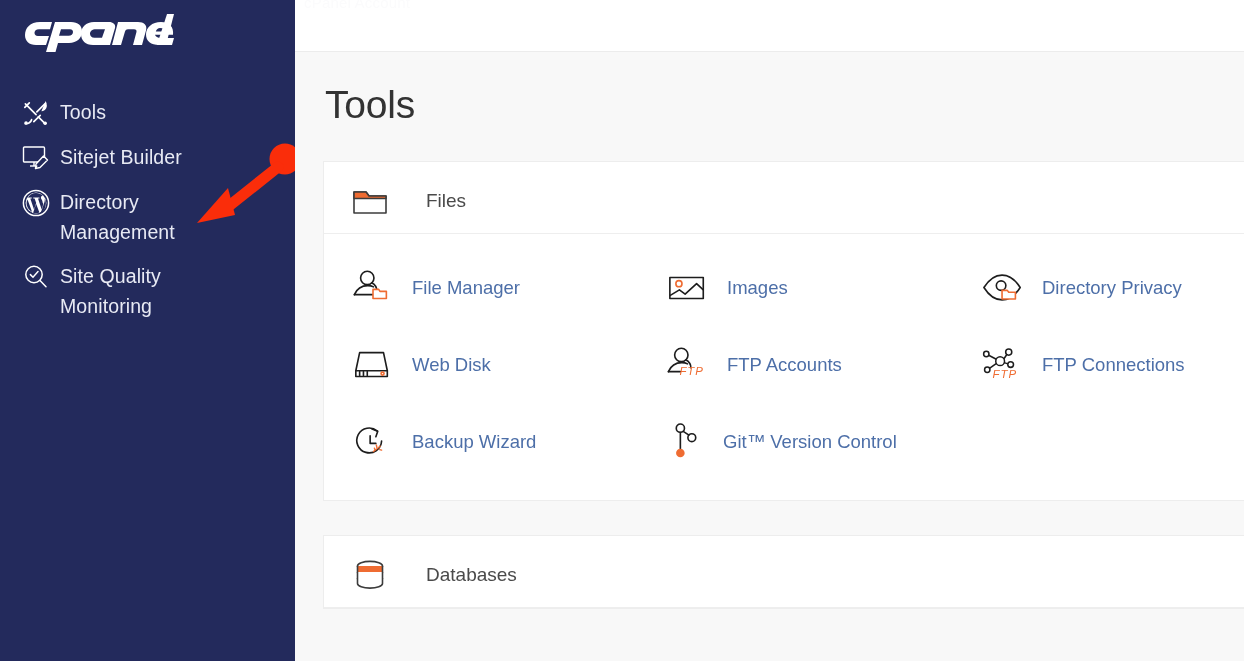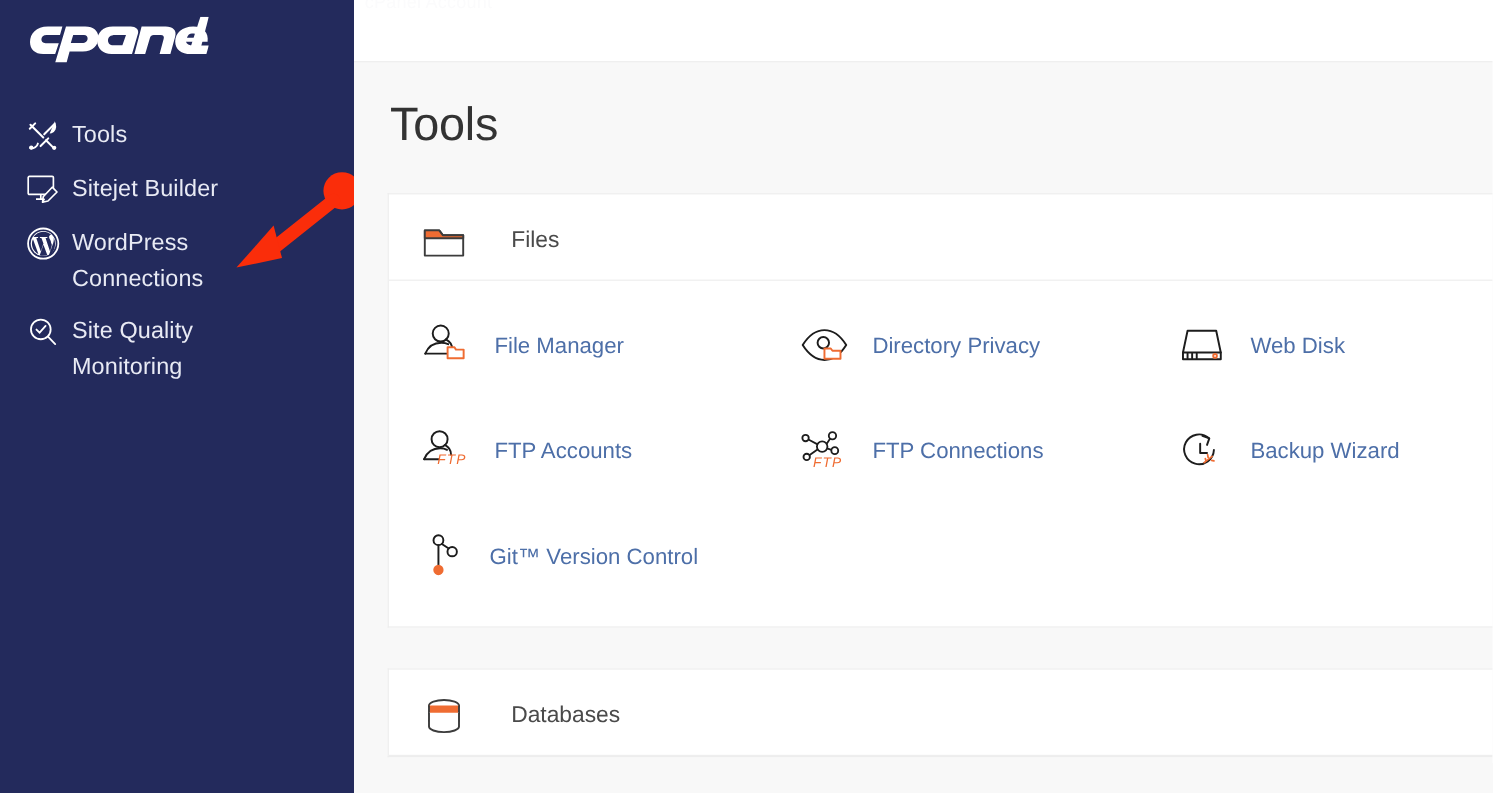--- a/index.html
+++ b/index.html
@@ -134,21 +134,21 @@
     color: #4a4a4a;
     margin-left: 32px;
     font-weight: 400;
   }
   .card-body {
     padding: 18px 0 22px 0;
   }
   .grid {
     display: grid;
     grid-template-columns: 315px 315px 315px;
-    row-gap: 16px;
+    row-gap: 5px;
   }
   .tile {
     display: flex;
     align-items: center;
     height: 72px;
     padding-left: 28px;
     cursor: pointer;
     text-decoration: none;
   }
   .tile-icon {
@@ -224,21 +224,21 @@
         <span class="nav-icon">
           <svg width="28" height="28" viewBox="0 0 28 28">
             <circle cx="14" cy="14" r="12.6" fill="none" stroke="#ffffff" stroke-width="1.5"></circle>
             <circle cx="14" cy="14" r="10.4" fill="#ffffff"></circle>
             <path d="M4.6 14 C4.6 17.9 6.8 21.2 10 22.7 L5.5 10.4 C4.9 11.5 4.6 12.7 4.6 14 Z
                      M20.6 13.5 C20.6 12.3 20.2 11.5 19.8 10.8 C19.3 10 18.9 9.3 18.9 8.5 C18.9 7.6 19.6 6.7 20.6 6.7 L20.7 6.7 C18.9 5.1 16.6 4.1 14 4.1 C10.6 4.1 7.6 5.9 5.9 8.6 L6.6 8.6 C7.7 8.6 9.4 8.5 9.4 8.5 C10 8.4 10 9.3 9.5 9.4 C9.5 9.4 8.9 9.4 8.3 9.5 L12 20.6 L14.2 13.9 L12.6 9.5 C12.1 9.4 11.5 9.4 11.5 9.4 C11 9.3 11 8.4 11.6 8.5 C11.6 8.5 13.3 8.6 14.3 8.6 C15.4 8.6 17.1 8.5 17.1 8.5 C17.7 8.4 17.8 9.3 17.2 9.4 C17.2 9.4 16.6 9.4 16 9.5 L19.7 20.5 L20.7 17.1 C21.2 15.6 21.5 14.5 20.6 13.5 Z
                      M14.2 14.9 L11.1 23.8 C12 24.1 13 24.2 14 24.2 C15.2 24.2 16.4 24 17.5 23.6 L17.4 23.5 Z
                      M22.7 9.2 C22.8 9.6 22.8 10 22.8 10.5 C22.8 11.7 22.6 13.1 21.9 14.8 L18.6 24.2 C21.8 22.4 23.9 19 23.9 14 C23.9 12.3 23.5 10.7 22.7 9.2 Z" fill="#232a5c"></path>
           </svg>
         </span>
-        <span class="nav-label">WordPress Connections</span>
+        <span class="nav-label">Directory Management</span>
       </div>
 
       <div class="nav-item">
         <span class="nav-icon">
           <svg width="28" height="28" viewBox="0 0 28 28" fill="none" stroke="#ffffff" stroke-width="1.5" stroke-linecap="round">
             <circle cx="12" cy="11.5" r="8.2"></circle>
             <path d="M8.4 11.6 L11 14.2 L16 8.6"></path>
             <path d="M18 17.6 L24 23.8"></path>
           </svg>
         </span>
@@ -285,20 +285,30 @@
                   <circle cx="16" cy="9.5" r="7"></circle>
                   <path d="M20.5 14.5 C24.5 16.5 26 20 26 23"></path>
                   <path d="M2.5 27 C5 21 10 17.5 16.5 17.5 C19 17.5 21 18 22.5 18.8"></path>
                   <path d="M2.5 27 L22 27"></path>
                   <path d="M22 21.5 L28 21.5 L29.3 23.5 L36 23.5 L36 31 L22 31 Z" fill="#ffffff" stroke="#ef6c32"></path>
                 </svg>
               </span>
               <span class="tile-label">File Manager</span>
             </a>
 
+            <a class="tile">
+              <span class="tile-icon">
+                <svg width="44" height="40" viewBox="0 0 44 40" fill="none" stroke="#1d1d1d" stroke-width="1.7" stroke-linejoin="round">
+                  <rect x="3" y="9" width="35" height="22"></rect>
+                  <path d="M3 28 L13 22 L19 26.5 L31 15.5 L38 22"></path>
+                  <circle cx="12.5" cy="15.5" r="3.2" stroke="#ef6c32"></circle>
+                </svg>
+              </span>
+              <span class="tile-label">Images</span>
+            </a>
 
             <a class="tile">
               <span class="tile-icon">
                 <svg width="44" height="40" viewBox="0 0 44 40" fill="none" stroke="#1d1d1d" stroke-width="1.7" stroke-linejoin="round" stroke-linecap="round">
                   <path d="M2 19.5 C8 10 15 6.5 21 6.5 C28 6.5 35 11.5 40 19.5 C35 27.5 28 32.5 21 32.5 C15 32.5 8 29 2 19.5 Z"></path>
                   <circle cx="20" cy="17.5" r="5"></circle>
                   <path d="M21 22.5 L26.5 22.5 L28 24.5 L35 24.5 L35 31.5 L21 31.5 Z" fill="#ffffff" stroke="#ef6c32"></path>
                 </svg>
               </span>
               <span class="tile-label">Directory Privacy</span>

